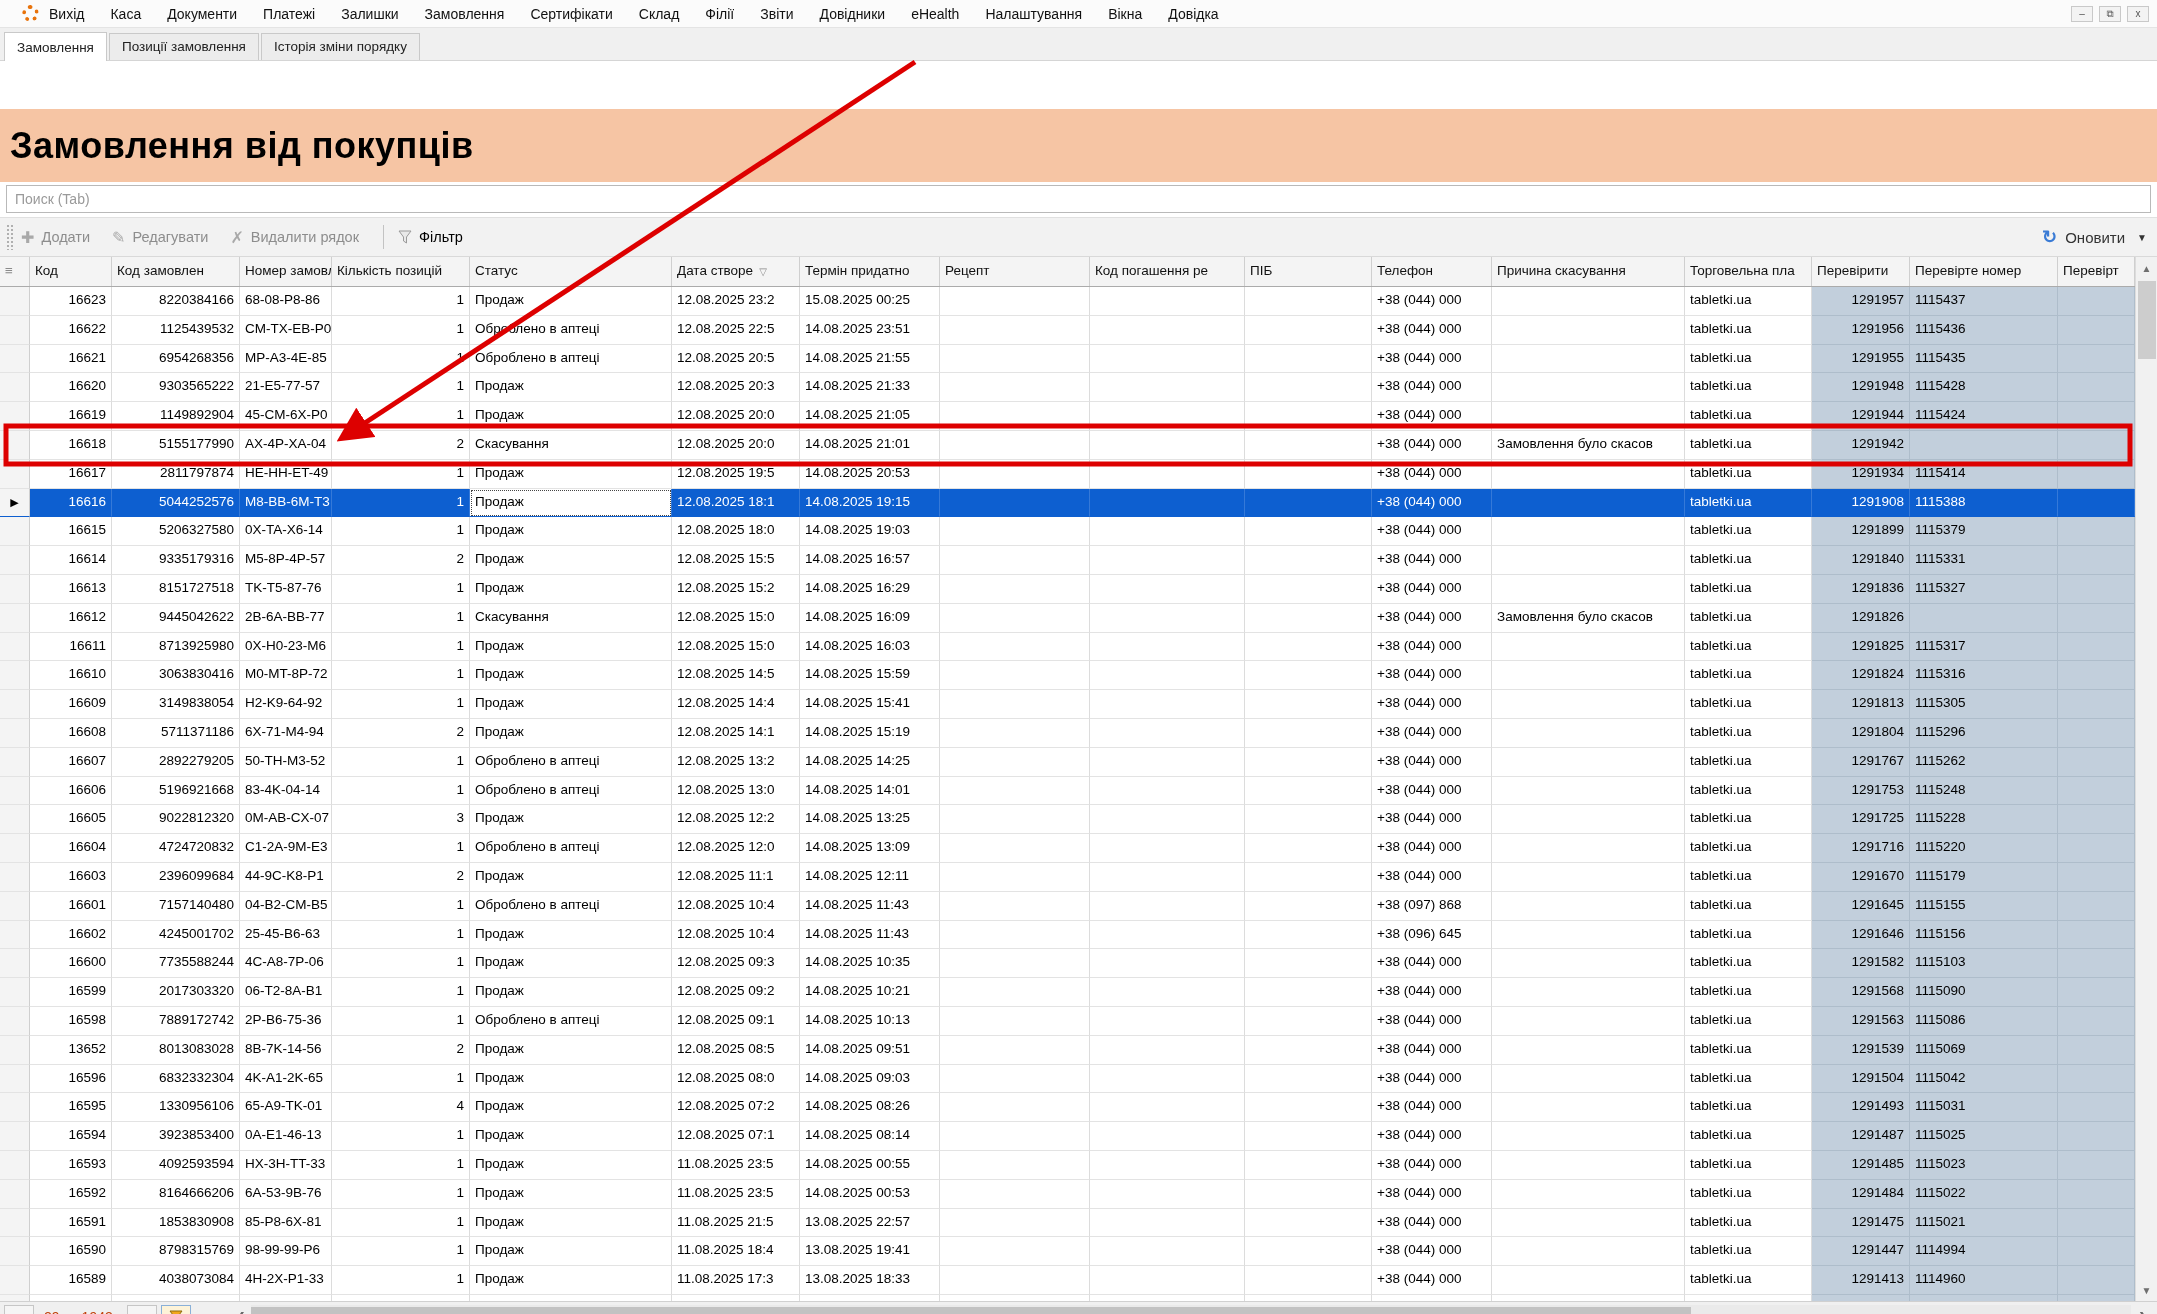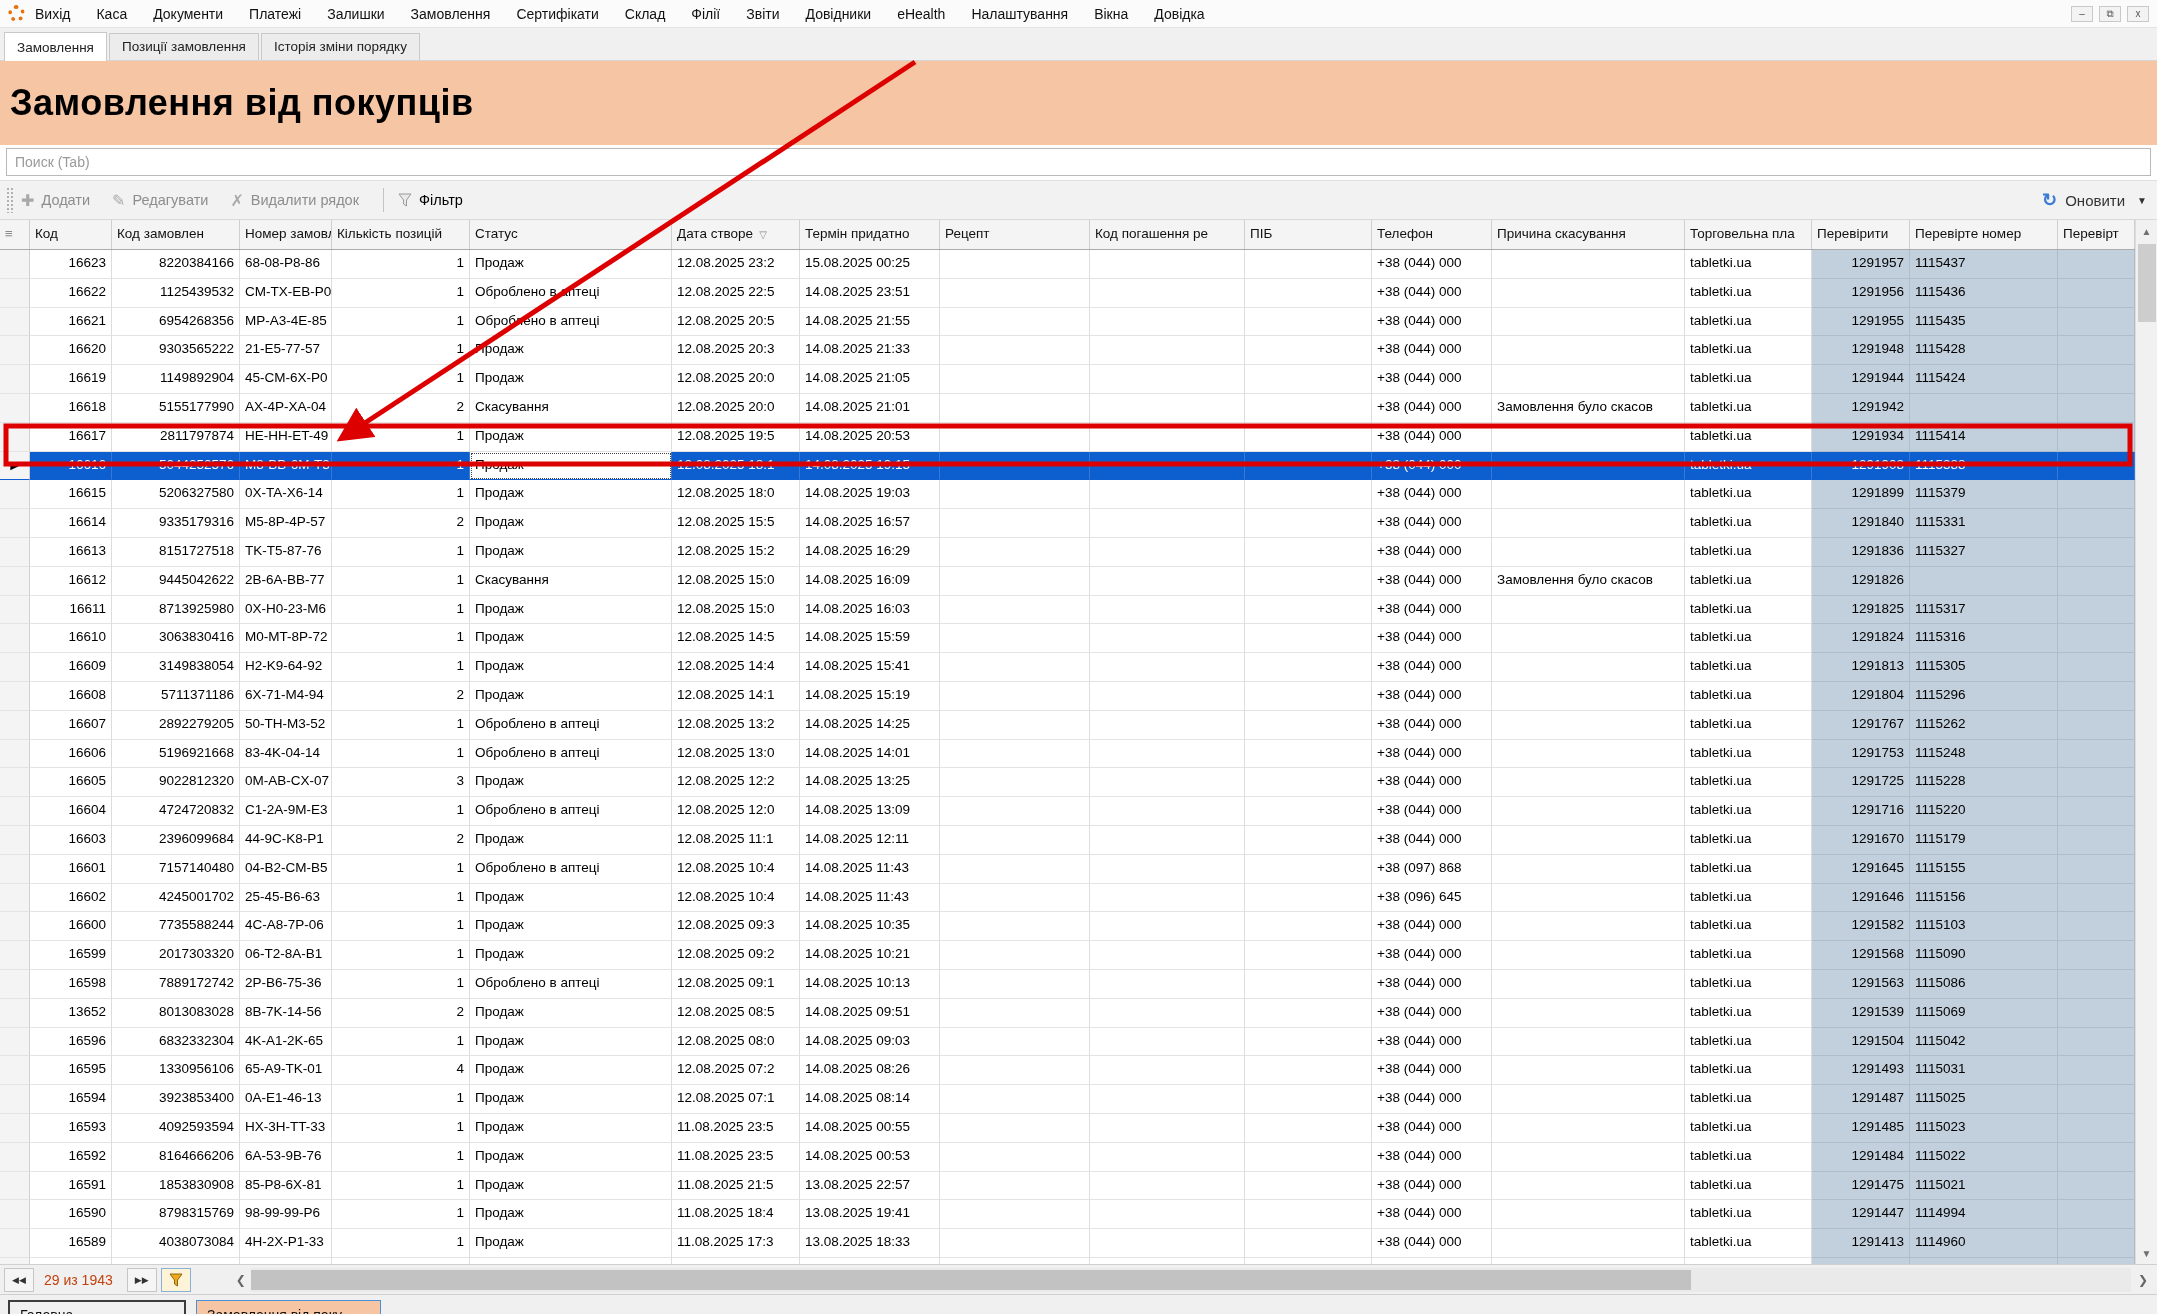--- a/index.html
+++ b/index.html
@@ -2,37 +2,37 @@
 <html><head>
 <meta charset="utf-8">
 <style>
   * { margin:0; padding:0; box-sizing:border-box; }
   html,body { width:2157px; height:1314px; overflow:hidden; background:#fff;
               font-family:"Liberation Sans", sans-serif; }
   .app { position:relative; width:2157px; height:1314px; }
 
   
   .menubar { height:28px; background:#fbfbfb; display:flex; align-items:center;
-             border-bottom:1px solid #e4e4e4; padding-left:6px; }
+             border-bottom:1px solid #e4e4e4; padding-left:20px; }
   .applogo { width:17px; height:17px; border-radius:50%; border:4px dotted #e8730c;
              margin:0 10px 0 2px; }
   .mi { font-size:14px; color:#111; margin-right:26px; cursor:default; white-space:nowrap; }
   .winbtns { margin-left:auto; display:flex; gap:6px; padding-right:8px; }
   .wbtn { width:22px; height:16px; border:1px solid #c9c9c9; background:#f3f3f3;
           font-size:10px; color:#555; display:flex; align-items:center; justify-content:center; }
 
   
   .tabbar { height:33px; background:#f0f0f0; display:flex; align-items:flex-end; padding-left:4px;
             border-bottom:1px solid #d5d5d5; }
   .dtab { font-size:13.5px; color:#222; padding:5px 12px 6px; border:1px solid #c9c9c9;
           border-bottom:none; background:#ececec; margin-right:2px; }
   .dtab.active { background:#fff; position:relative; top:1px; padding-top:7px; }
 
   
-  .banner { height:84px; background:#f6c5a4; display:flex; align-items:center; padding-left:10px; }
+  .banner { height:73px; background:#f6c5a4; display:flex; align-items:center; padding-left:10px;margin-top:48px; }
   .banner h1 { font-size:36px; font-weight:bold; color:#000; letter-spacing:0.5px; }
 
   
   .searchwrap { height:36px; background:#fff; padding:3px 6px; border-bottom:1px solid #e0e0e0; }
   .searchwrap input { width:100%; height:28px; border:1px solid #b9b9b9; font-size:14px;
                       padding:0 8px; color:#222; font-family:"Liberation Sans",sans-serif; }
   .searchwrap input::placeholder { color:#9a9a9a; }
 
   
   .toolbar { height:39px; background:#f2f2f2; display:flex; align-items:center;

